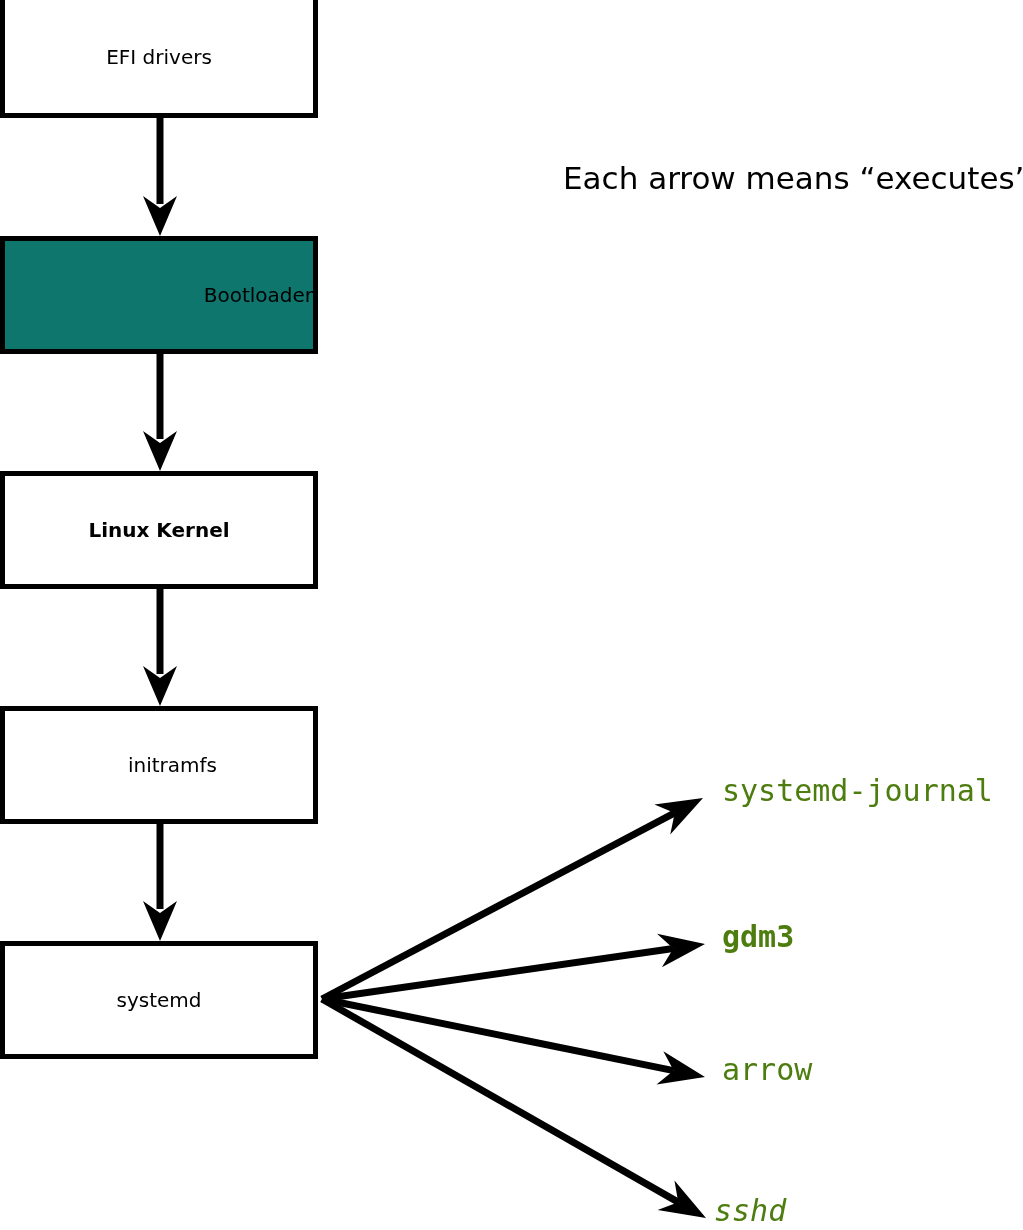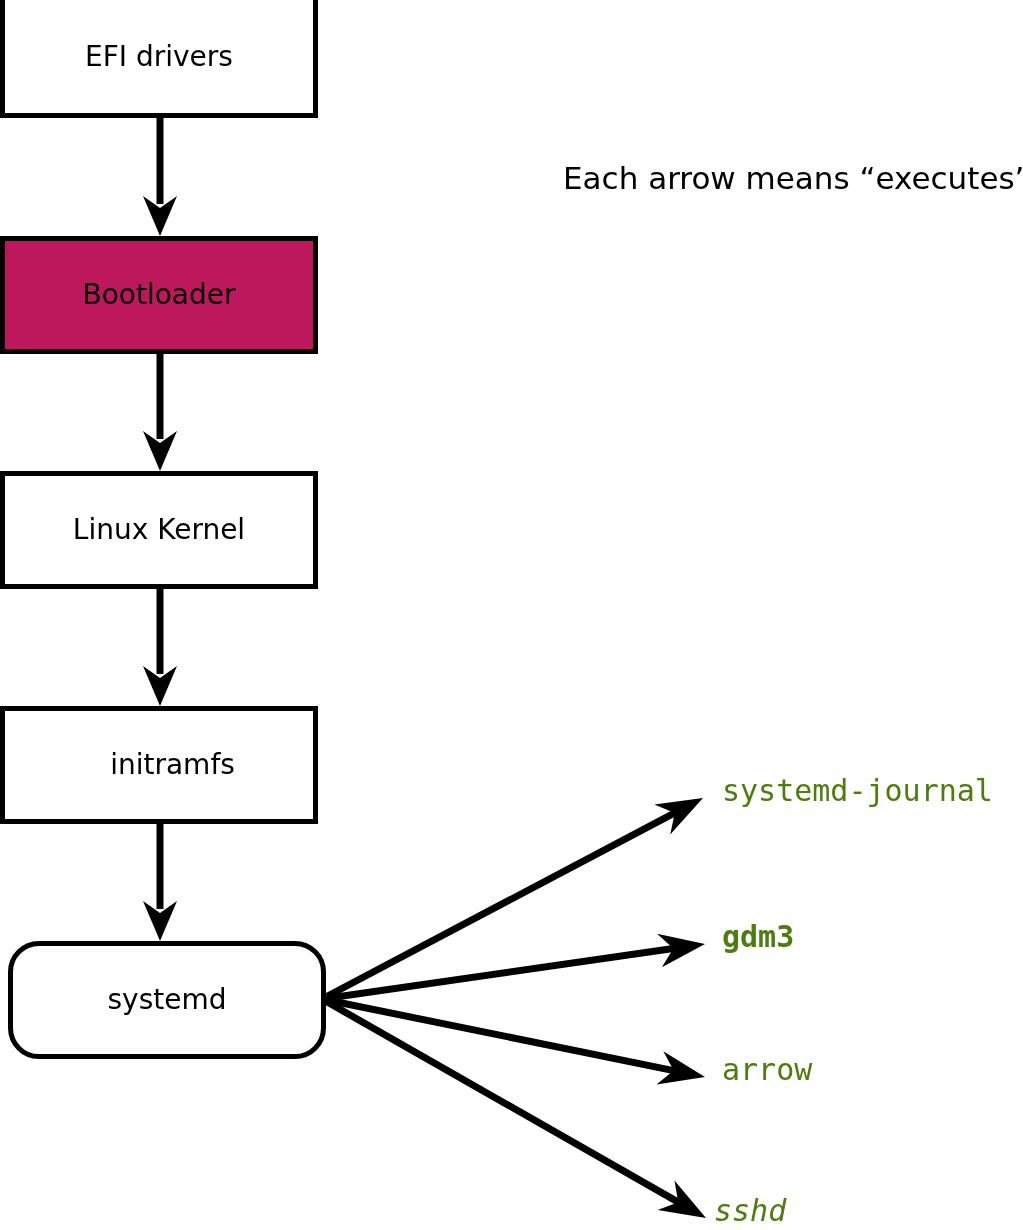--- a/index.html
+++ b/index.html
@@ -28,21 +28,21 @@
     position: absolute;
     box-sizing: border-box;
     border: 5px solid #000000;
     background: #ffffff;
     display: flex;
     align-items: center;
     justify-content: center;
   }
   .node-label {
     font-family: "DejaVu Sans", "Liberation Sans", sans-serif;
-    font-size: 28px;
+    font-size: 20px;
     color: #000000;
     line-height: 1;
     white-space: nowrap;
   }
   .leaf-label {
     position: absolute;
     font-family: "DejaVu Sans Mono", "Liberation Mono", monospace;
     font-size: 30px;
     color: #4d7c0f;
     line-height: 1;
@@ -85,30 +85,30 @@
         <line x1="322" y1="999" x2="678.2028652879611" y2="1202.1469466095402" stroke="#000000" stroke-width="7"></line>
         <polygon points="706,1218 657.6196842377624,1209.9784635669848 678.2028652879611,1202.1469466095402 674.4635534651259,1180.4440079354436" fill="#000000"></polygon>
       </g>
 
   </svg>
 
   <div id="boxes-host">
       <div class="node-box" style="left: 0px; top: -5px; width: 318px; height: 123px; border-color: rgb(0, 0, 0); background: rgb(255, 255, 255);">
         <span class="node-label">EFI drivers</span>
       </div>
-      <div class="node-box" style="left: 0px; top: 236px; width: 318px; height: 118px; border-color: rgb(0, 0, 0); background: #be185d;">
+      <div class="node-box" style="left: 0px; top: 236px; width: 318px; height: 118px; border-color: rgb(0, 0, 0); background: #0f766e; justify-content: flex-end;">
         <span class="node-label">Bootloader</span>
       </div>
-      <div class="node-box" style="left: 0px; top: 471px; width: 318px; height: 118px; border-color: rgb(0, 0, 0); background: rgb(255, 255, 255);">
+      <div class="node-box" style="left: 0px; top: 471px; width: 318px; height: 118px; border-color: rgb(0, 0, 0); background: rgb(255, 255, 255); font-weight: bold;">
         <span class="node-label">Linux Kernel</span>
       </div>
       <div class="node-box" style="left: 0px; top: 706px; width: 318px; height: 118px; border-color: rgb(0, 0, 0); background: rgb(255, 255, 255); padding-left: 27px;">
         <span class="node-label">initramfs</span>
       </div>
-      <div class="node-box" style="left: 8px; top: 941px; width: 318px; height: 118px; border-color: rgb(0, 0, 0); background: rgb(255, 255, 255); border-radius: 31px;">
+      <div class="node-box" style="left: 0px; top: 941px; width: 318px; height: 118px; border-color: rgb(0, 0, 0); background: rgb(255, 255, 255);">
         <span class="node-label">systemd</span>
       </div>
     </div>
 
   <div id="leaves-host">
       <div class="leaf-label" style="left: 722px; top: 776px;">systemd-journal</div>
       <div class="leaf-label" style="left: 722px; top: 922px; font-weight: bold;">gdm3</div>
       <div class="leaf-label" style="left: 722px; top: 1055px;">arrow</div>
       <div class="leaf-label" style="left: 714px; top: 1196px; font-style: italic;">sshd</div>
     </div>

